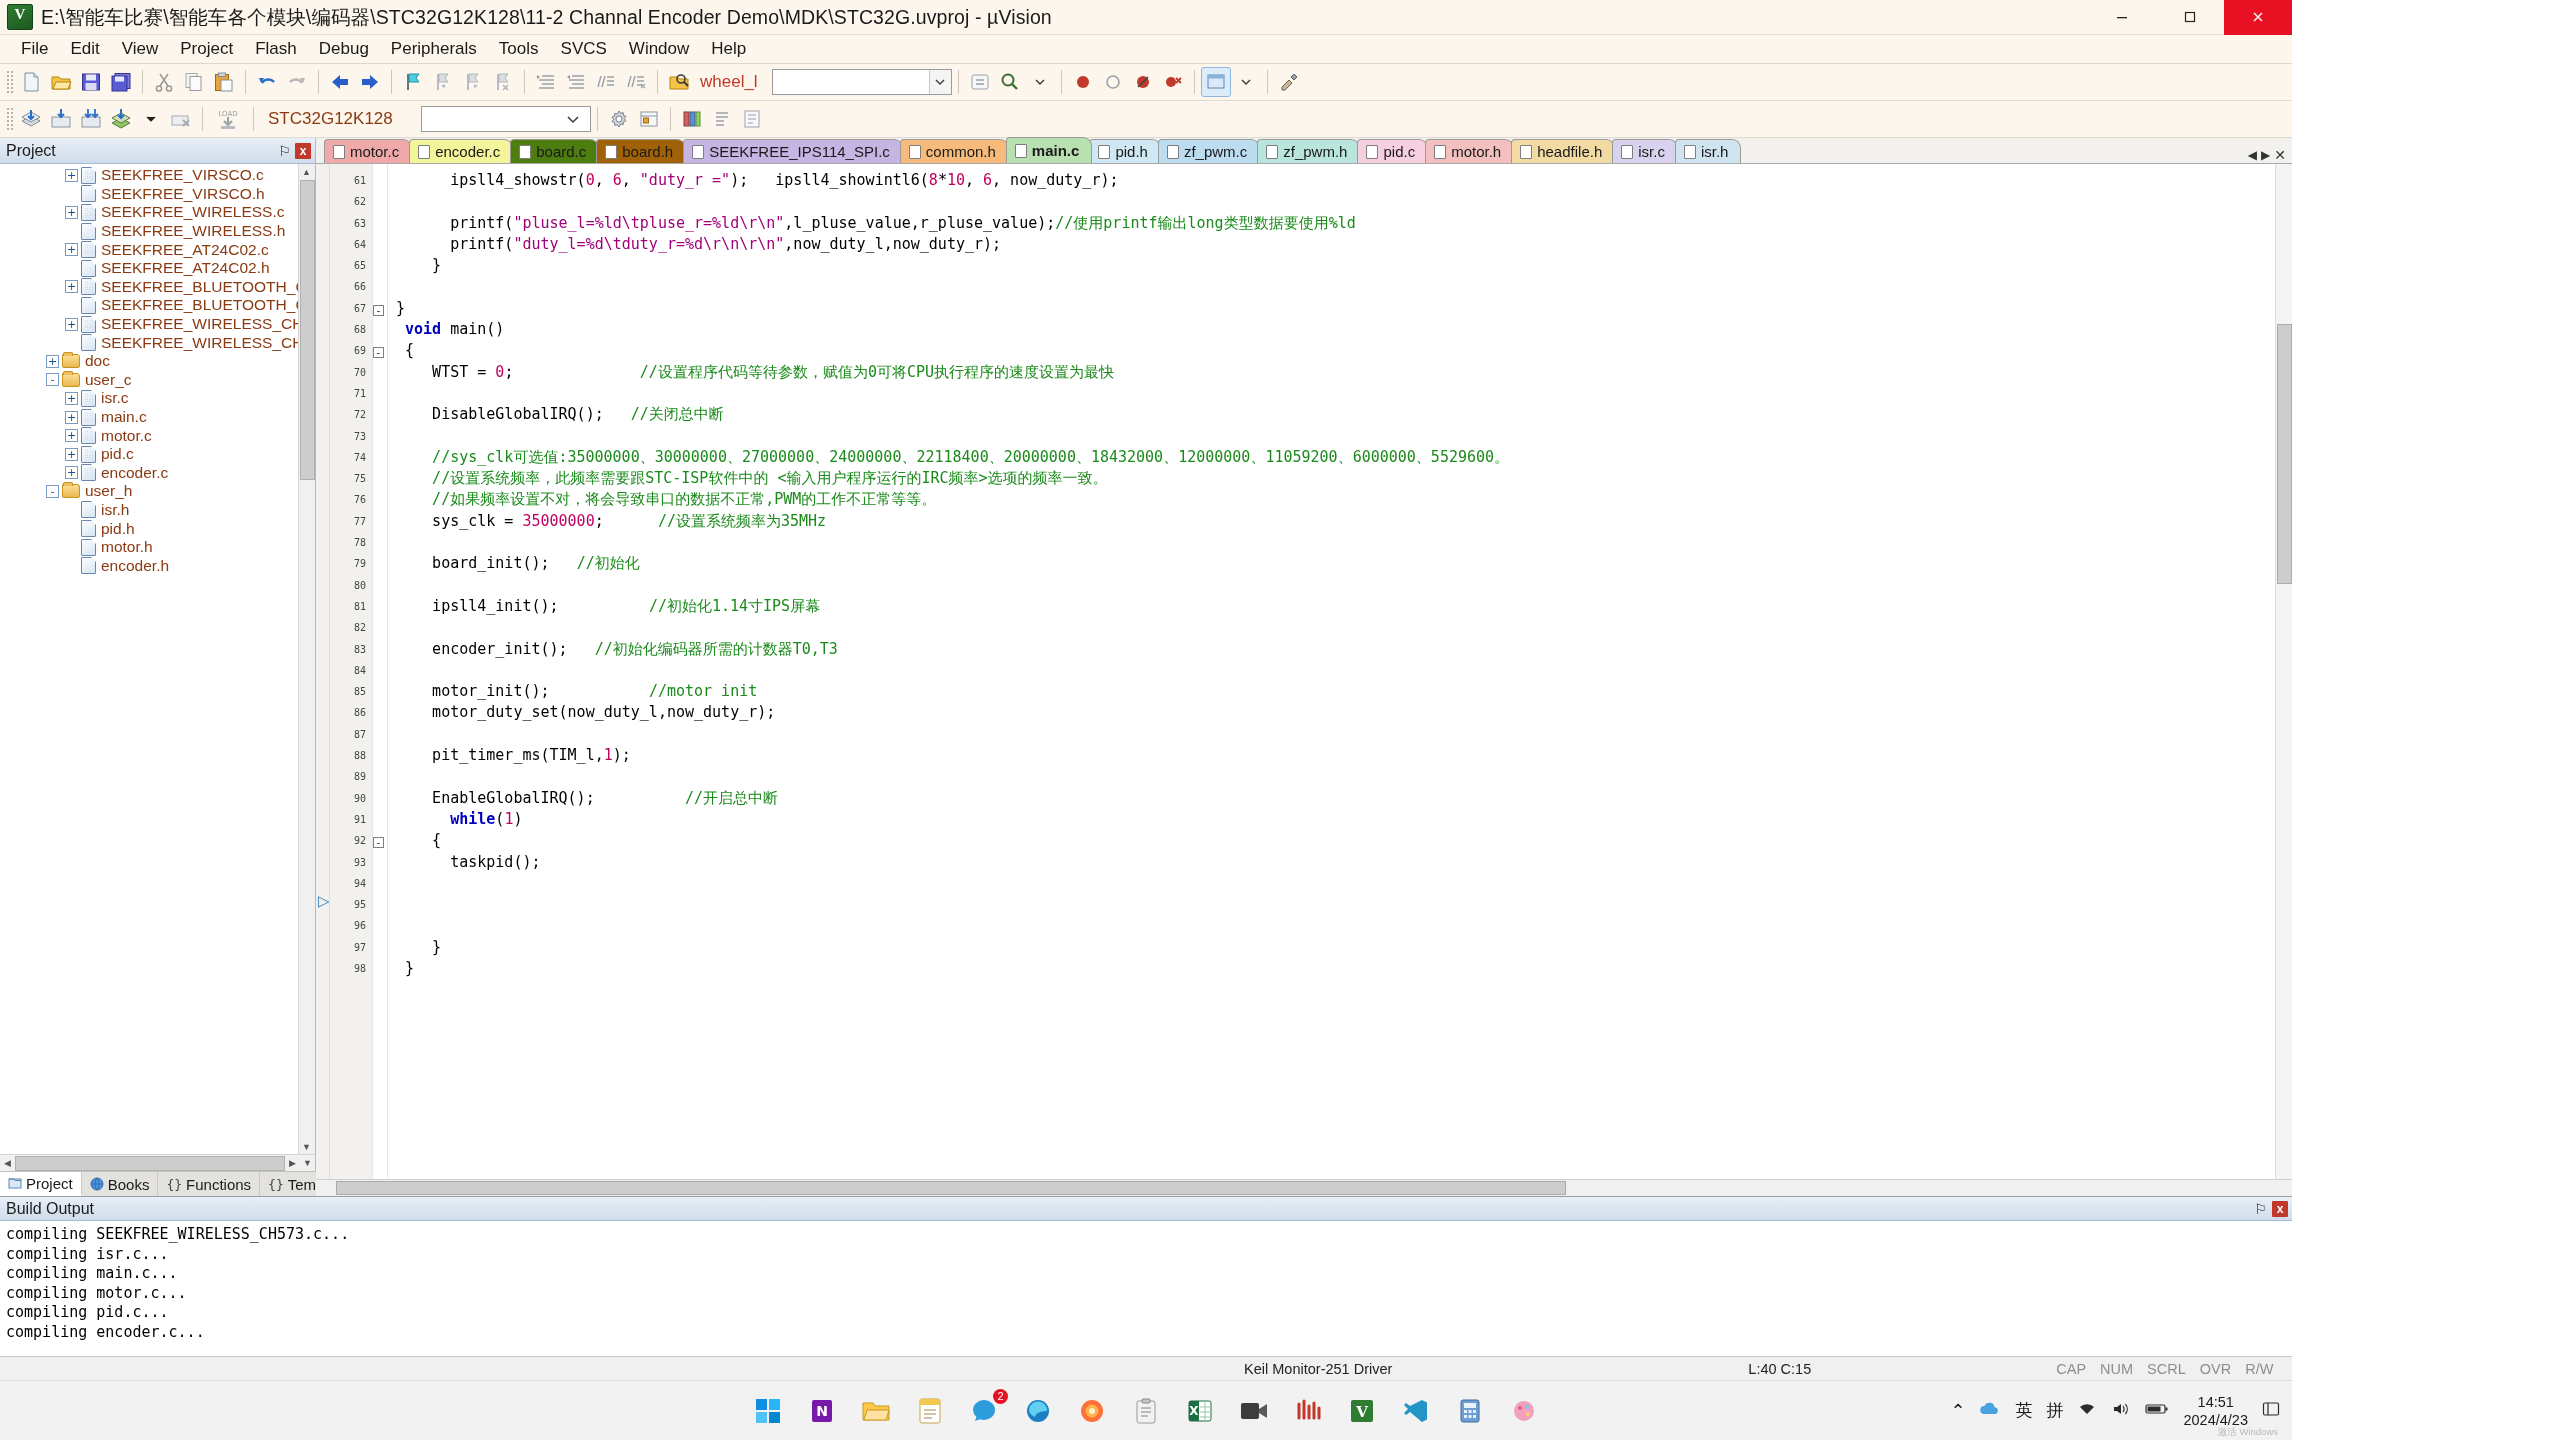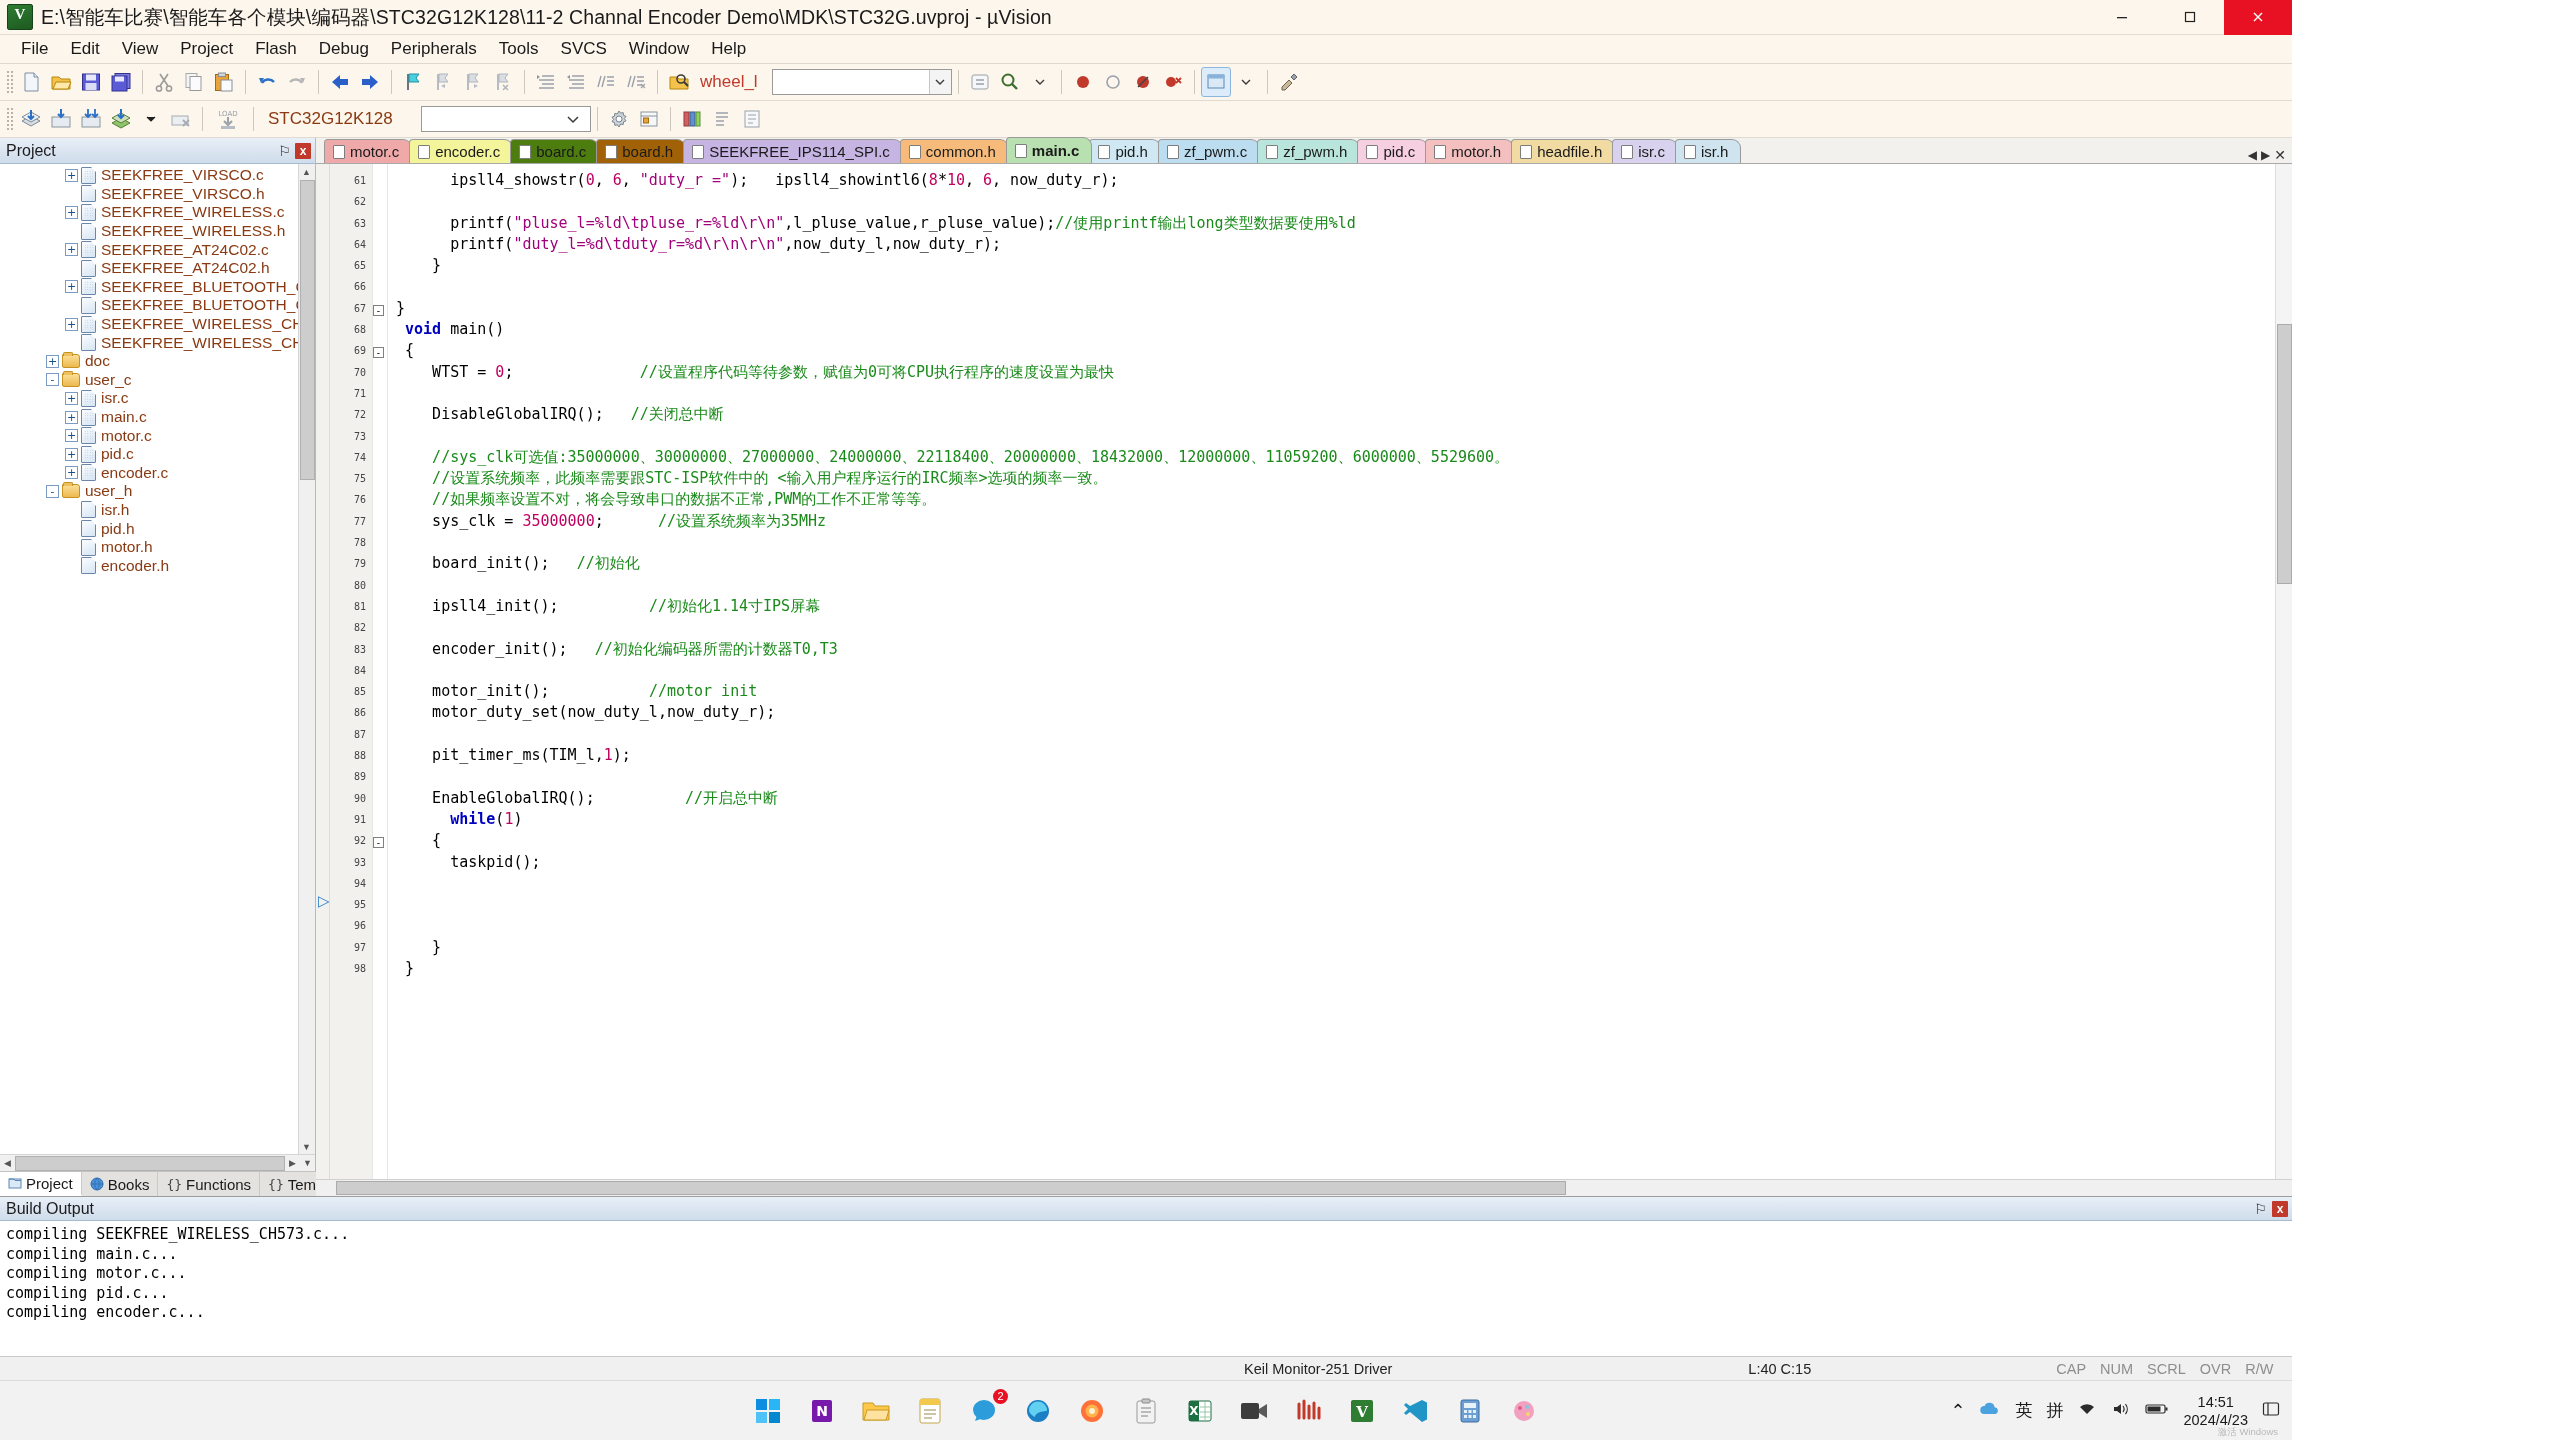--- a/index.html
+++ b/index.html
@@ -1041,20 +1041,21 @@
   <div class="buildpane">
     <div class="buildhead">
       <span>Build Output</span>
       <span style="margin-left:auto;display:flex;align-items:center;gap:4px">
         <span class="pin">⚐</span>
         <span class="closebox">x</span>
       </span>
     </div>
     <div class="buildbody" id="buildbody">
         <div>compiling SEEKFREE_WIRELESS_CH573.c...</div>
+        <div>compiling isr.c...</div>
         <div>compiling main.c...</div>
         <div>compiling motor.c...</div>
         <div>compiling pid.c...</div>
         <div>compiling encoder.c...</div>
       </div>
   </div>
 
   <div class="statusbar">
     <div class="st-seg" style="width:1700px"></div>
     <div class="st-seg">Keil Monitor-251 Driver</div>

